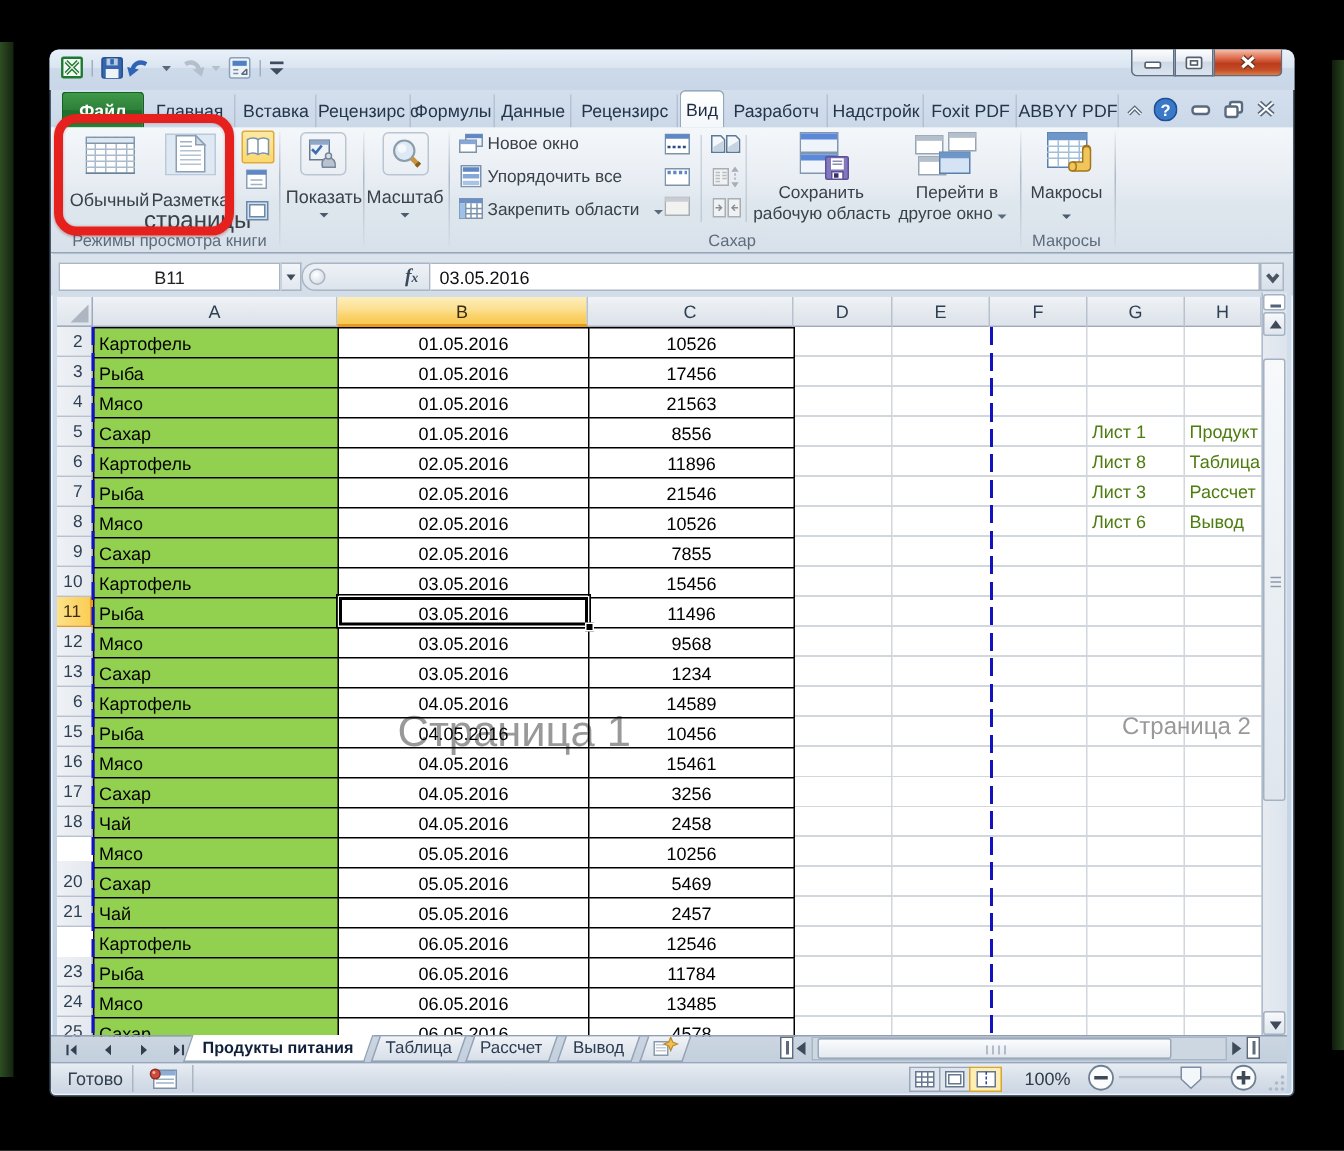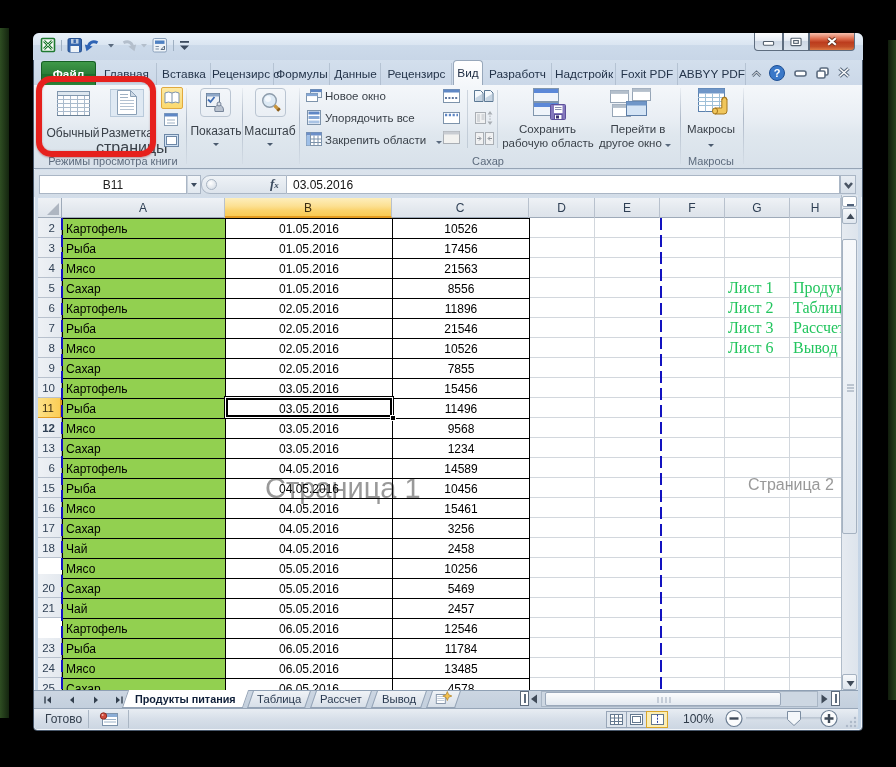--- a/index.html
+++ b/index.html
@@ -97,21 +97,21 @@
 #hgrid{left:529px;top:218px;width:312px;height:472px;
  background:repeating-linear-gradient(180deg,transparent 0px,transparent 19px,#d2d7dd 19px,#d2d7dd 20px);}
 
 table{border-collapse:collapse;}
 #dtab{left:62px;top:218px;}
 #dtab td{border:1px solid #000;height:20px;padding:0;font-size:12px;color:#000;}
 #dtab .ca{width:163px;background:#92d050;text-align:left;padding-left:3px;}
 #dtab .cb{width:167px;text-align:center;}
 #dtab .cc{width:137px;text-align:center;}
 
-.gh{position:absolute;font-size:16px;color:#22c55e;height:20px;line-height:20px;font-family:Liberation Serif, serif;}
+.gh{position:absolute;font-size:12px;color:#4d7c0f;height:20px;line-height:20px;}
 
 .pbreak{position:absolute;top:218px;width:2px;height:472px;
  background:repeating-linear-gradient(180deg,#1212c0 0,#1212c0 12px,transparent 12px,transparent 17px);}
 
 #wm1{left:265px;top:472px;width:200px;font-size:29px;color:#999999;mix-blend-mode:multiply;white-space:nowrap;}
 #wm2{left:748px;top:476px;width:100px;font-size:16px;color:#999999;mix-blend-mode:multiply;white-space:nowrap;}
 
 #selb11{left:224px;top:396px;width:170px;height:23px;border:1px solid #000;
  box-shadow:inset 0 0 0 1px #fff, inset 0 0 0 3px #000;}
 #selhandle{left:390px;top:415px;width:6px;height:6px;background:#000;border:1px solid #fff;}
@@ -420,21 +420,21 @@
       <div class="rh " style="top:218px;height:20px;">2</div>
       <div class="rh " style="top:238px;height:20px;">3</div>
       <div class="rh " style="top:258px;height:20px;">4</div>
       <div class="rh " style="top:278px;height:20px;">5</div>
       <div class="rh " style="top:298px;height:20px;">6</div>
       <div class="rh " style="top:318px;height:20px;">7</div>
       <div class="rh " style="top:338px;height:20px;">8</div>
       <div class="rh " style="top:358px;height:20px;">9</div>
       <div class="rh " style="top:378px;height:20px;">10</div>
       <div class="rh rhsel" style="top:398px;height:20px;">11</div>
-      <div class="rh " style="top:418px;height:20px;font-weight:bold;">12</div>
+      <div class="rh " style="top:418px;height:20px;">12</div>
       <div class="rh " style="top:438px;height:20px;">13</div>
       <div class="rh " style="top:458px;height:20px;">6</div>
       <div class="rh " style="top:478px;height:20px;">15</div>
       <div class="rh " style="top:498px;height:20px;">16</div>
       <div class="rh " style="top:518px;height:20px;">17</div>
       <div class="rh " style="top:538px;height:20px;">18</div>
       <div class="rh " style="top:574px;height:20px;">19</div>
       <div class="rh " style="top:578px;height:20px;">20</div>
       <div class="rh " style="top:598px;height:20px;">21</div>
       <div class="rh " style="top:618px;height:20px;margin-left:48px;">22</div>
@@ -570,21 +570,21 @@
           <td class="ca">Сахар</td>
           <td class="cb">06.05.2016</td>
           <td class="cc">4578</td>
         </tr>
       </tbody>
 </table>
 
 <div id="ghcells">
       <div class="gh abs" style="left:728px;top:278px;width:60px;">Лист 1</div>
       <div class="gh abs" style="left:793px;top:278px;width:48px;overflow:hidden;">Продукт</div>
-      <div class="gh abs" style="left:728px;top:298px;width:60px;">Лист 2</div>
+      <div class="gh abs" style="left:728px;top:298px;width:60px;">Лист 8</div>
       <div class="gh abs" style="left:793px;top:298px;width:48px;overflow:hidden;">Таблица</div>
       <div class="gh abs" style="left:728px;top:318px;width:60px;">Лист 3</div>
       <div class="gh abs" style="left:793px;top:318px;width:48px;overflow:hidden;">Рассчет</div>
       <div class="gh abs" style="left:728px;top:338px;width:60px;">Лист 6</div>
       <div class="gh abs" style="left:793px;top:338px;width:48px;overflow:hidden;">Вывод</div>
     </div>
 <div class="pbreak abs" style="left:61px;"></div>
 <div class="pbreak abs" style="left:660px;"></div>
 <div id="wm1" class="abs">Страница 1</div>
 <div id="wm2" class="abs">Страница 2</div>

